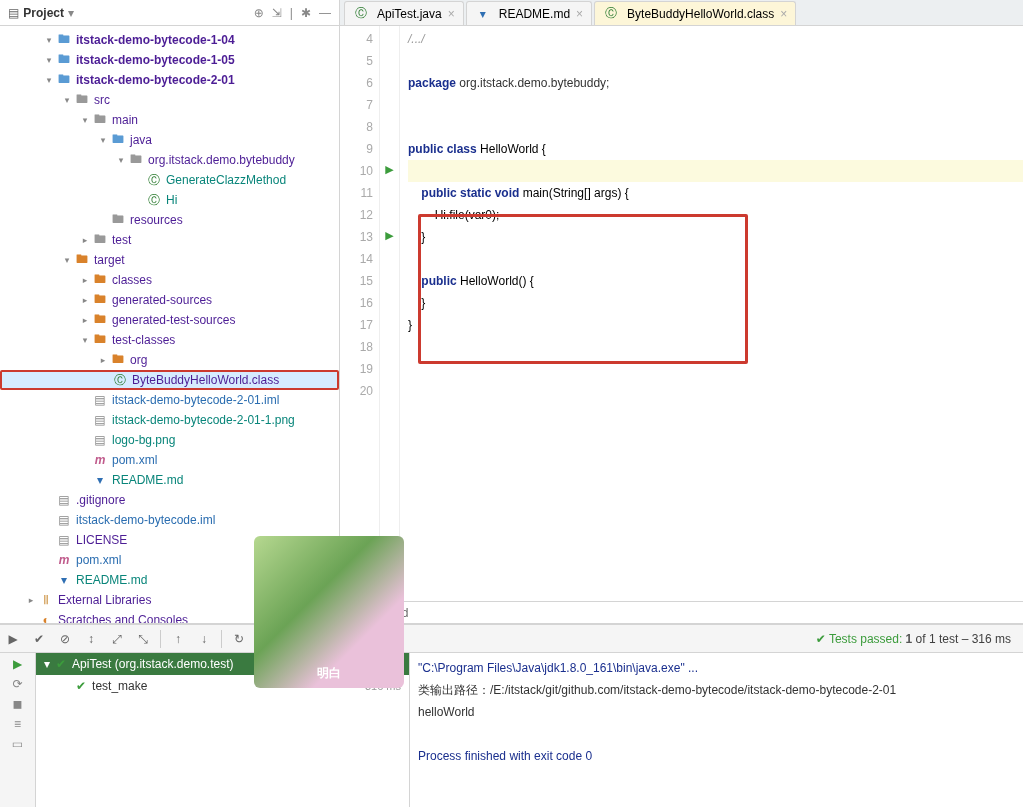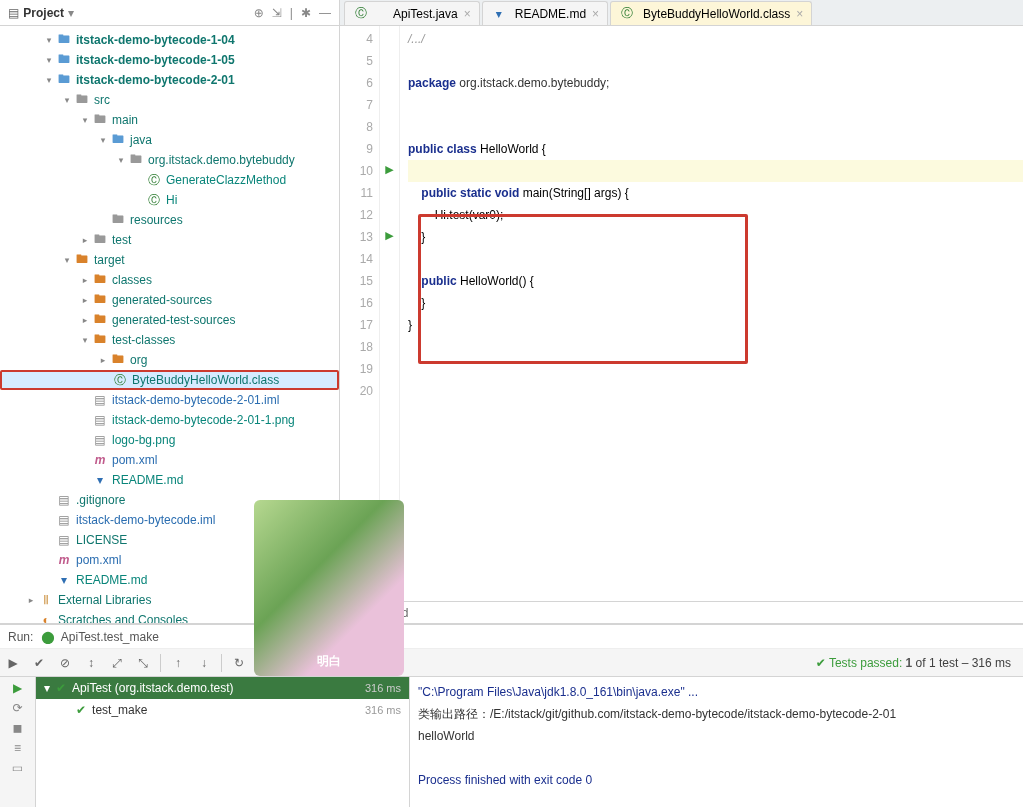--- a/index.html
+++ b/index.html
@@ -19,21 +19,21 @@
 .chevron{width:14px;text-align:center;color:#888;font-size:9px}
 .chevron.empty{visibility:hidden}
 .ficon{width:16px;height:16px;display:inline-flex;align-items:center;justify-content:center;margin-right:4px}
 .folder{color:#b8860b}
 .folder.blue{color:#5a9bd4}
 .folder.orange{color:#d9822b}
 .folder.gray{color:#999}
 .cls{color:#2e7d32}
 .file{color:#888}
 .md{color:#2f6fb3}
-.label{color:#0f766e}
+.label{color:#4c1d95}
 .label.blue{color:#2a6db0}
 .label.teal{color:#09857a}
 .editor-panel{flex:1;display:flex;flex-direction:column}
 .tabs{height:26px;display:flex;align-items:flex-end;padding-left:4px;background:#eceff1;border-bottom:1px solid #d4d4d4}
 .tab{display:flex;align-items:center;height:24px;padding:0 8px;border:1px solid #d4d4d4;border-bottom:none;background:#f5f5f5;margin-right:2px;border-radius:3px 3px 0 0}
 .tab.active{background:#fdf6d8}
 .tab .close{margin-left:6px;color:#aaa}
 .banner{background:#fdf6d8;color:#7a6b2f;height:24px;display:flex;align-items:center;padding:0 10px;border-bottom:1px solid #e8dfa9;font-style:italic}
 .code-area{display:flex;flex:1;overflow:hidden;position:relative}
 .gutter{width:40px;background:#fff;border-right:1px solid #eee;text-align:right;padding:2px 6px 2px 0;color:#aaa;font-family:Consolas,monospace;font-size:13px;line-height:22px}
@@ -41,21 +41,21 @@
 .run-gutter{width:20px;border-right:1px solid #eee}
 .run-gutter .arrow{color:#3c9c3c;font-size:11px;height:22px;display:flex;align-items:center;justify-content:center}
 .code{flex:1;font-family:Consolas,"Courier New",monospace;font-size:14px;line-height:22px;padding:2px 0 2px 8px;position:relative}
 .code .line{height:22px;white-space:pre}
 .code .hl-line{background:#fcfade}
 .kw{color:#1a2f8e;font-weight:bold}
 .pkg{color:#333}
 .cmt{color:#999;font-style:italic}
 .redbox{position:absolute;border:3px solid #cc3a2f;border-radius:2px;pointer-events:none}
 .breadcrumb{height:22px;border-top:1px solid #d4d4d4;display:flex;align-items:center;padding:0 10px;color:#666}
-.overlay-img{position:absolute;left:254px;top:500px;width:150px;height:176px;background:linear-gradient(135deg,#b6d890,#6ba355 40%,#eac1da 70%);border-radius:6px;display:flex;align-items:flex-end;justify-content:center;color:#fff;font-size:28px;font-weight:bold;padding-bottom:6px;overflow:hidden}
+.overlay-img{position:absolute;left:254px;top:536px;width:150px;height:152px;background:linear-gradient(135deg,#b6d890,#6ba355 40%,#eac1da 70%);border-radius:6px;display:flex;align-items:flex-end;justify-content:center;color:#fff;font-size:28px;font-weight:bold;padding-bottom:6px;overflow:hidden}
 .run-panel{flex:1;display:flex;flex-direction:column;border-top:1px solid #d4d4d4}
 .run-header{height:24px;display:flex;align-items:center;padding:0 8px;background:#fff;border-bottom:1px solid #eee;color:#555}
 .run-header .name{margin-left:6px}
 .run-toolbar{height:28px;display:flex;align-items:center;background:#f5f5f5;border-bottom:1px solid #d4d4d4}
 .run-toolbar .btn{width:26px;height:26px;display:flex;align-items:center;justify-content:center;color:#666;cursor:pointer}
 .run-toolbar .sep{width:1px;height:18px;background:#ccc;margin:0 4px}
 .run-toolbar .status{margin-left:auto;margin-right:12px;color:#555}
 .run-body{flex:1;display:flex}
 .run-left{width:36px;background:#f5f5f5;border-right:1px solid #d4d4d4;display:flex;flex-direction:column;align-items:center;padding-top:4px;gap:6px;color:#888}
 .run-tree{width:374px;border-right:1px solid #d4d4d4;display:flex;flex-direction:column}
@@ -239,21 +239,21 @@
               <span class="label">Scratches and Consoles</span>
             </div>
           </div>
       </div>
     </div>
 
     <div class="editor-panel">
       <div class="tabs" id="tabs">
           <div class="tab">
             <span class="ficon cls">Ⓒ</span>
-            <span style="margin-left:20px">ApiTest.java</span>
+            <span style="margin-left:4px">ApiTest.java</span>
             <span class="close">×</span>
           </div>
           <div class="tab">
             <span class="ficon md">▾</span>
             <span style="margin-left:4px">README.md</span>
             <span class="close">×</span>
           </div>
           <div class="tab active">
             <span class="ficon cls">Ⓒ</span>
             <span style="margin-left:4px">ByteBuddyHelloWorld.class</span>
@@ -288,45 +288,40 @@
         </div>
         <div class="code">
           <div class="line"><span class="cmt">/.../</span></div>
           <div class="line"></div>
           <div class="line"><span class="kw">package</span><span class="pkg"> org.itstack.demo.bytebuddy;</span></div>
           <div class="line"></div>
           <div class="line"></div>
           <div class="line"><span class="kw">public class</span><span> HelloWorld {</span></div>
           <div class="line hl-line"></div>
           <div class="line"><span class="kw">    public static void</span><span> main(String[] args) {</span></div>
-          <div class="line"><span>        Hi.test(var0);</span></div>
+          <div class="line"><span>        Hi.file(var0);</span></div>
           <div class="line"><span>    }</span></div>
           <div class="line"></div>
           <div class="line"><span class="kw">    public</span><span> HelloWorld() {</span></div>
           <div class="line"><span>    }</span></div>
           <div class="line"><span>}</span></div>
           <div class="line"></div>
           <div class="redbox" style="left:18px;top:188px;width:330px;height:150px"></div>
         </div>
       </div>
       <div class="breadcrumb">
           <span>HelloWorld</span>
         </div>
     </div>
     <div class="overlay-img">
         <span>明白</span>
       </div>
   </div>
 
   <div class="run-panel">
-    <div class="run-header">
-      <span>Run:</span>
-      <span style="margin-left:8px;color:#3c9c3c">⬤</span>
-      <span class="name">ApiTest.test_make</span>
-    </div>
     <div class="run-toolbar">
       <span class="btn green">▶</span>
       <span class="btn">✔</span>
       <span class="btn">⊘</span>
       <span class="btn">↕</span>
       <span class="btn">⤢</span>
       <span class="btn">⤡</span>
       <span class="sep"></span>
       <span class="btn">↑</span>
       <span class="btn">↓</span>

